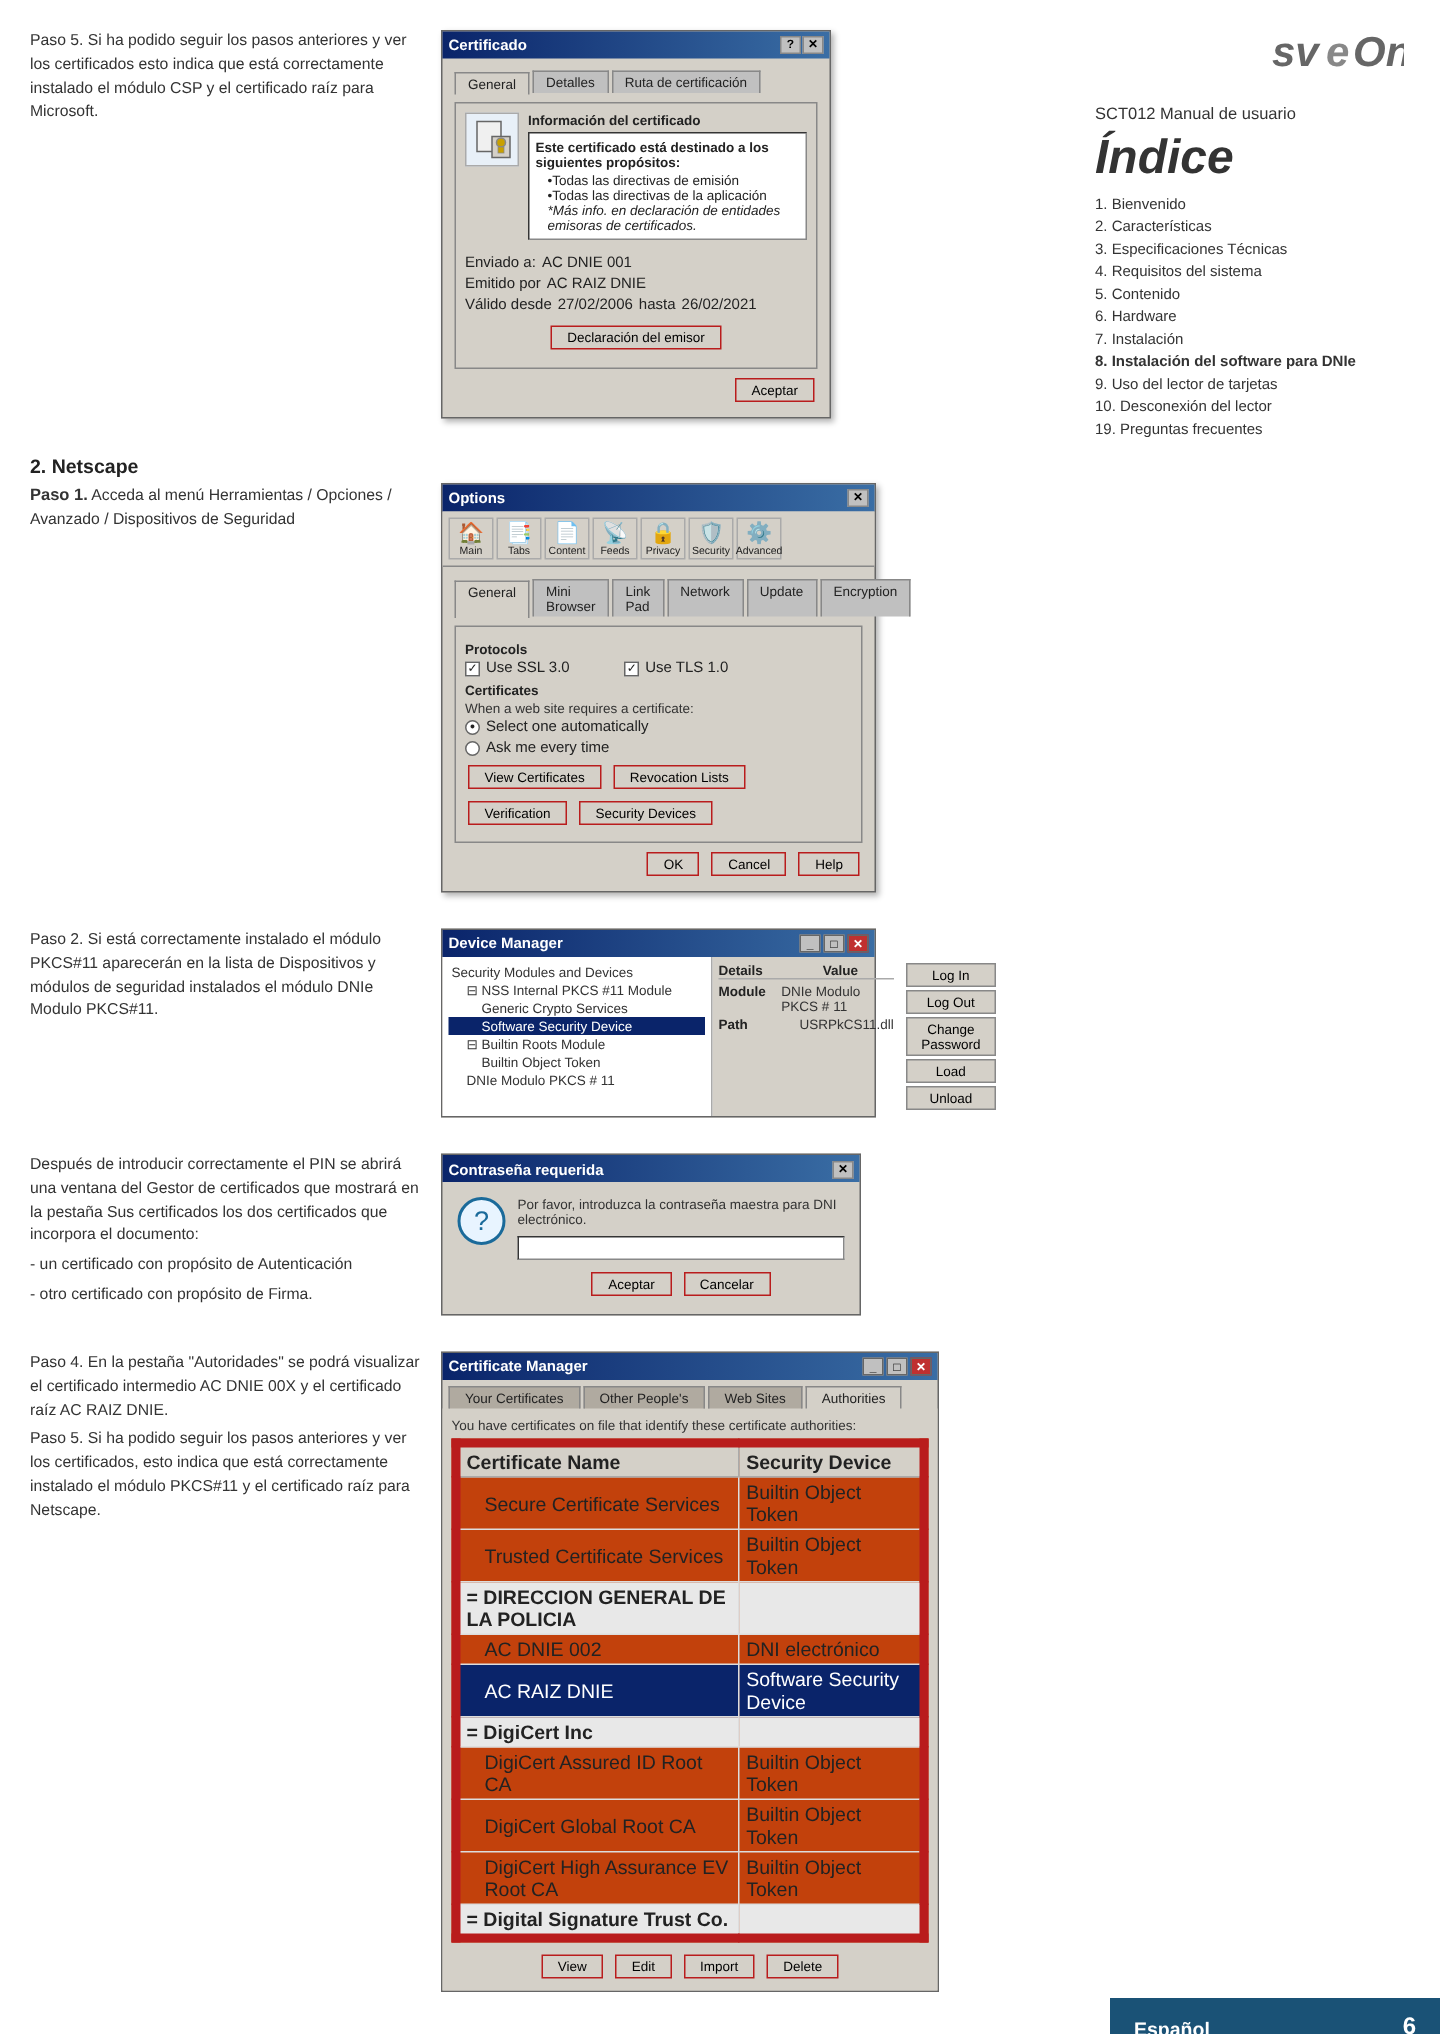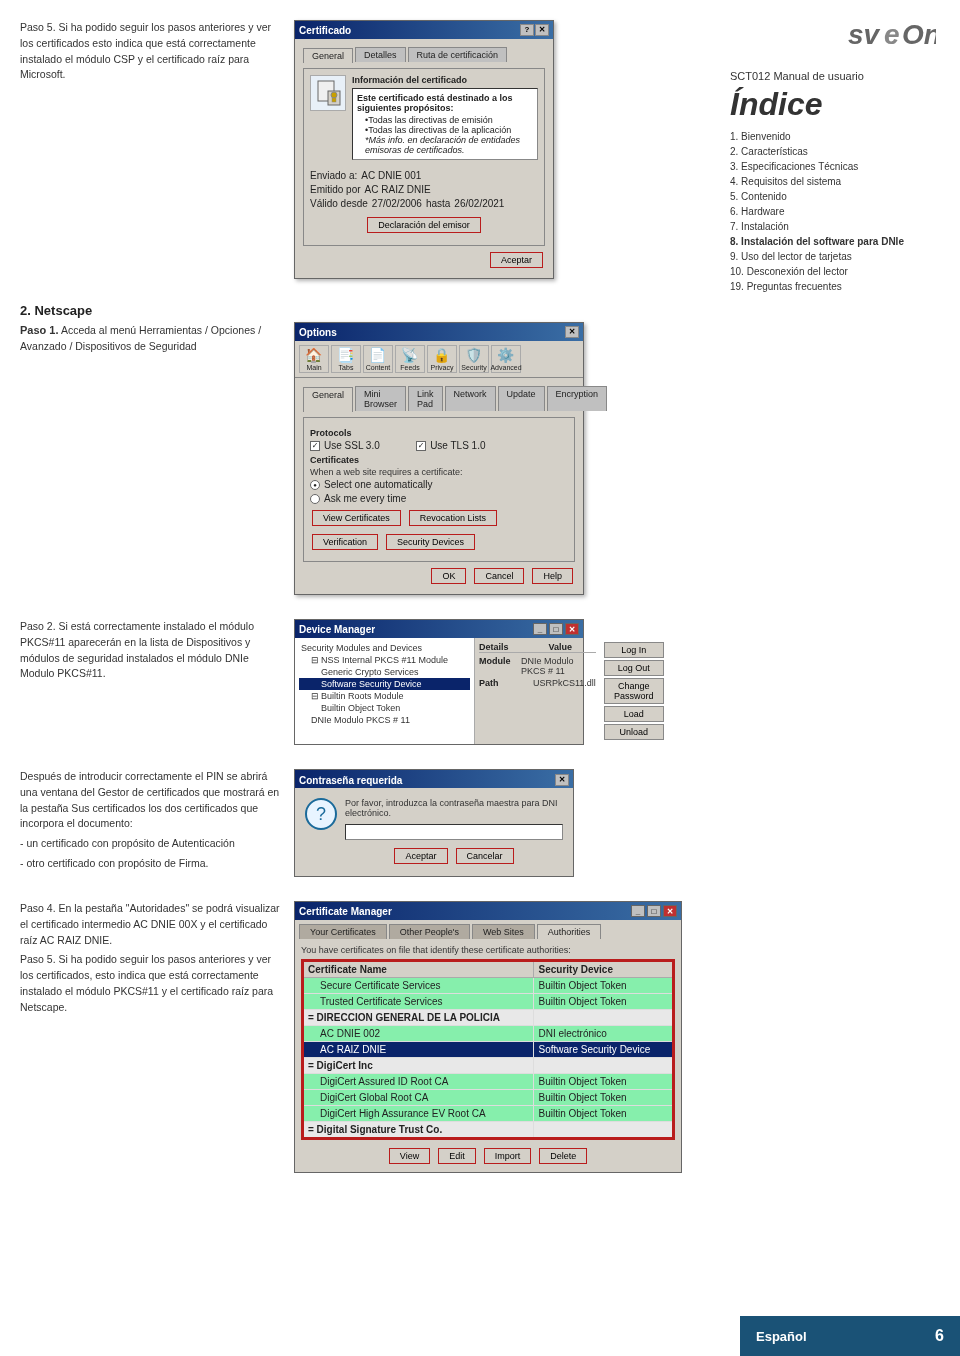--- a/index.html
+++ b/index.html
@@ -404,23 +404,23 @@
     }
     .cert-tab.active {
       background: #d4d0c8;
     }
     .cert-body {
       padding: 6px;
       background: #d4d0c8;
     }
     .cert-table {
       width: 100%;
-      background: #86efac;
-      border: 3px solid #b91c1c;
-      font-size: 10px;
+      background: #c2410c;
+      border: 6px solid #b91c1c;
+      font-size: 13px;
       border-collapse: collapse;
     }
     .cert-table th {
       background: #d4d0c8;
       border: 1px solid #aaa;
       padding: 2px 4px;
       text-align: left;
       font-weight: bold;
     }
     .cert-table td {
@@ -755,21 +755,21 @@
         </div>
       </div>
     </div>
 
     <div class="step-row">
       <div class="step-text">
         <div class="body-text">Paso 4. En la pestaña "Autoridades" se podrá visualizar el certificado intermedio AC DNIE 00X y el certificado raíz AC RAIZ DNIE.</div>
         <div class="body-text">Paso 5. Si ha podido seguir los pasos anteriores y ver los certificados, esto indica que está correctamente instalado el módulo PKCS#11 y el certificado raíz para Netscape.</div>
       </div>
       <div class="step-screenshot">
-        <div class="cert-manager" style="width:388px;">
+        <div class="cert-manager" style="width:332px;">
           <div class="cert-titlebar">
             <span>Certificate Manager</span>
             <div class="dm-titlebar-buttons">
               <div class="dm-btn min">_</div>
               <div class="dm-btn max">□</div>
               <div class="dm-btn close">✕</div>
             </div>
           </div>
           <div class="cert-tabs">
             <div class="cert-tab">Your Certificates</div>

